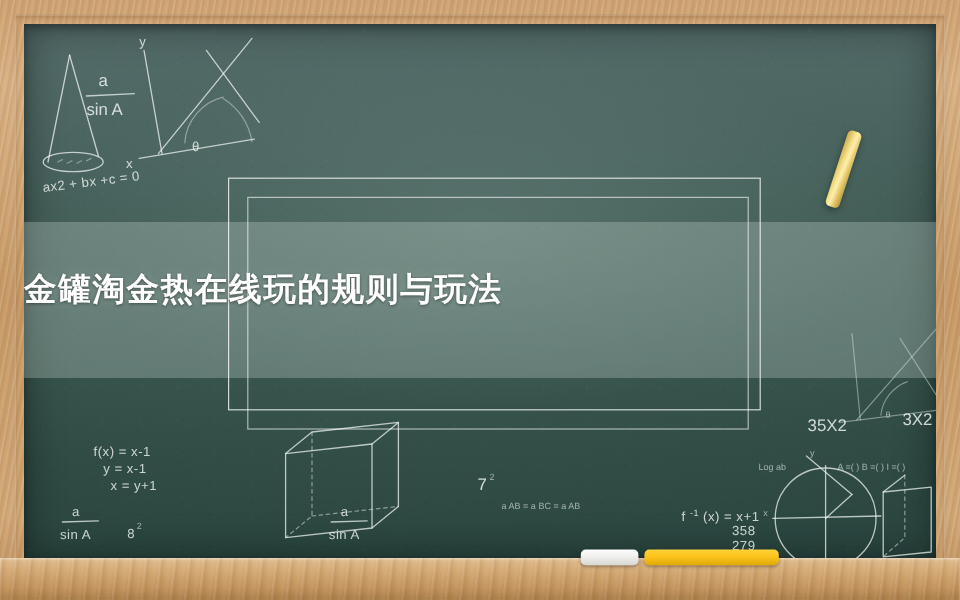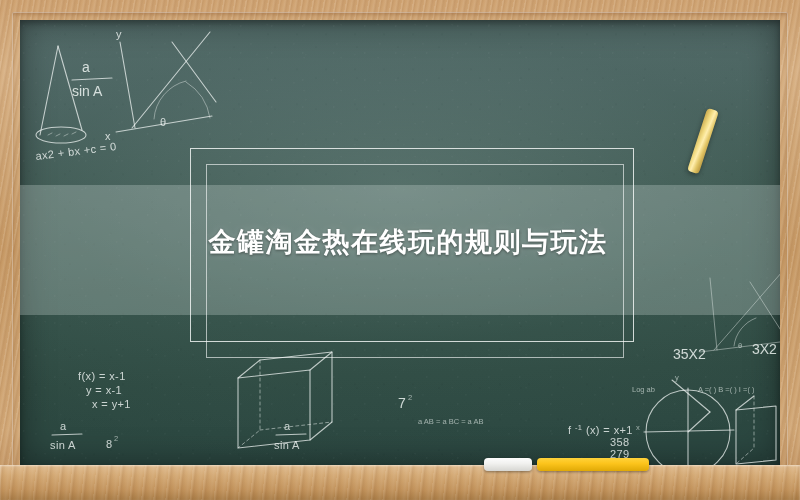--- a/index.html
+++ b/index.html
@@ -164,21 +164,21 @@
     height: 192px;
     border-color: rgba(250,252,251,0.62);
   }
 
   
   #title-wrap {
     position: absolute;
     left: 0;
     top: 205px;
     width: 776px;
-    text-align: center;
+    text-align: left;
   }
   #page-title {
     display: inline-block;
     color: #ffffff;
     font-size: 27px;
     font-weight: bold;
     letter-spacing: 1.5px;
     line-height: 1.25;
     text-shadow:
       0 1px 3px rgba(0,0,0,0.45),

